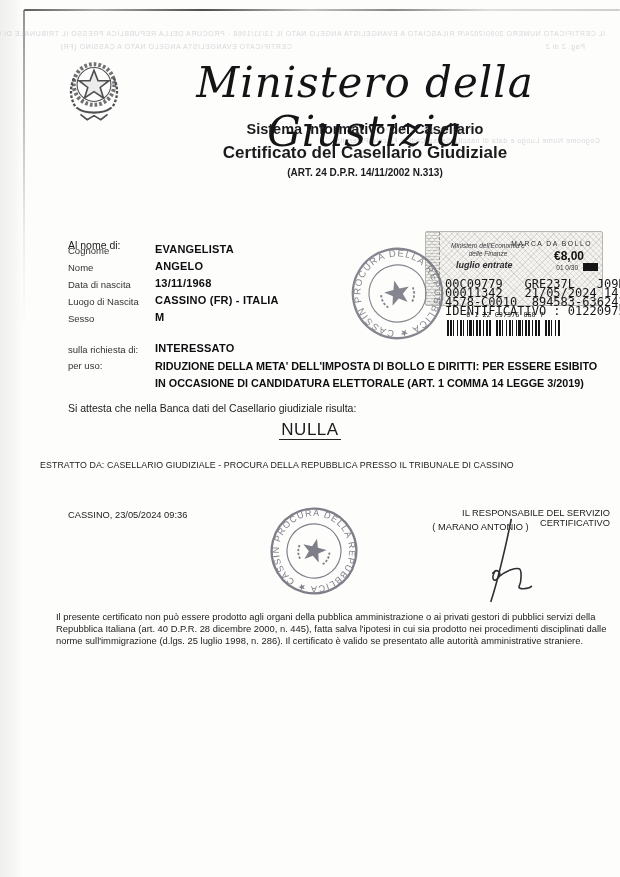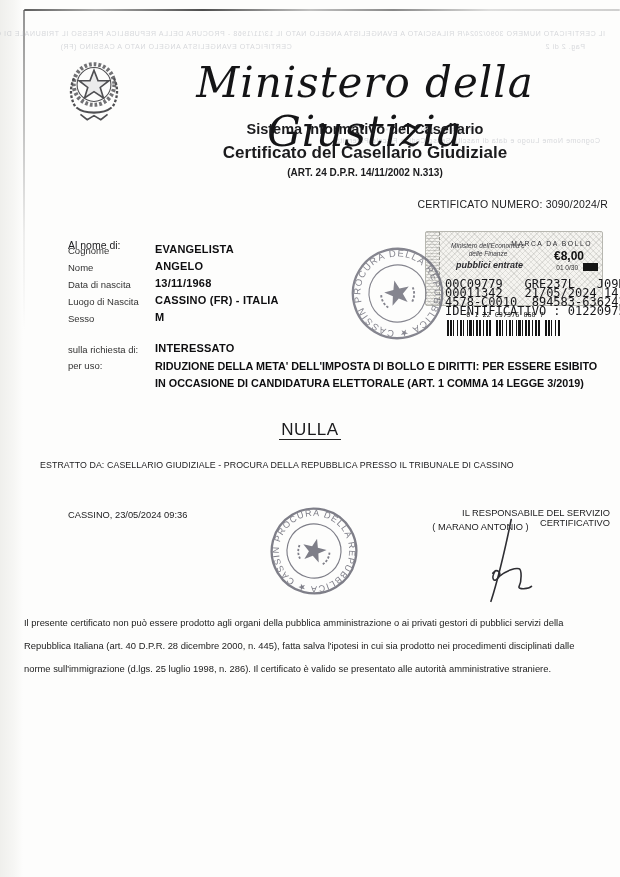--- a/index.html
+++ b/index.html
@@ -34,21 +34,21 @@
   
   .rlabel{left:68px;font-size:9.5px;color:#333;}
   .rval{left:155px;width:455px;font-size:10.8px;font-weight:bold;color:#0e0e10;line-height:16.5px;}
   .attest{left:68px;top:402px;font-size:10.5px;}
   .result{left:0;top:420px;width:620px;text-align:center;font-size:17px;font-weight:500;letter-spacing:.5px;}
   .result span{border-bottom:1.5px solid #222;padding:0 2px;}
   .extract{left:40px;top:460px;font-size:8.8px;letter-spacing:.1px;}
   .placedate{left:68px;top:510px;font-size:9.3px;}
   .signer-title{left:398px;top:508px;width:212px;text-align:right;font-size:9.3px;}
   .signer-name{left:398px;top:522px;width:165px;text-align:center;font-size:9.3px;}
-  .footer{left:24px;top:611px;width:560px;font-size:9.4px;line-height:23px;color:#222;}
+  .footer{left:56px;top:611px;width:560px;font-size:9.4px;line-height:12px;color:#222;}
   
   .marca{left:425px;top:231px;width:178px;height:75px;box-sizing:border-box;
     background-color:#f5f4f0;border:1px solid #b7b7b0;border-radius:2px;
     background-image:
       repeating-linear-gradient(45deg, rgba(140,140,135,.20) 0 1px, transparent 1px 4px),
       repeating-linear-gradient(-45deg, rgba(140,140,135,.20) 0 1px, transparent 1px 4px);}
   .marca-edge{position:absolute;left:0;top:0;width:13px;height:100%;
     border-right:1px dashed #9a9a93;
     background-image:repeating-linear-gradient(0deg, rgba(120,120,115,.3) 0 1px, transparent 1px 3px);}
   .marca-issuer{position:absolute;left:22px;top:10px;width:80px;font-size:6.5px;line-height:7.5px;
@@ -95,21 +95,20 @@
     <path d="M78,80 C86,66 86,50 78,36" fill="none" stroke="currentColor" stroke-width="3.4" stroke-dasharray="4 2.5"></path>
     <path d="M24,82 C36,92 64,92 76,82" fill="none" stroke="currentColor" stroke-width="3"></path>
     <path d="M30,92 L40,100 L50,94 L60,100 L70,92" fill="none" stroke="currentColor" stroke-width="2.4"></path>
   </svg>
 
   <div class="abs script-title">Ministero della Giustizia</div>
   <div class="abs subtitle1">Sistema Informativo del Casellario</div>
   <div class="abs subtitle2">Certificato del Casellario Giudiziale</div>
   <div class="abs subtitle3">(ART. 24 D.P.R. 14/11/2002 N.313)</div>
 
-  <div class="abs cert-number">CERTIFICATO NUMERO: 3090/2024/R</div>
 
   <div class="abs intro">Al nome di:</div>
 
   <div class="abs frow" style="top:245px;">Cognome</div>
   <div class="abs fval" style="top:243px;">EVANGELISTA</div>
 
   <div class="abs frow" style="top:262px;">Nome</div>
   <div class="abs fval" style="top:260px;">ANGELO</div>
 
   <div class="abs frow" style="top:279px;">Data di nascita</div>
@@ -121,21 +120,21 @@
   <div class="abs frow" style="top:313px;">Sesso</div>
   <div class="abs fval" style="top:311px;">M</div>
 
   <div class="abs marca">
     <div class="marca-edge"></div>
     <div class="marca-issuer">Ministero dell'Economia e delle Finanze</div>
     <div class="marca-kind">MARCA DA BOLLO</div>
     <div class="marca-value">€8,00</div>
     <div class="marca-code">01 0/30</div>
     <div class="marca-blackbox"></div>
-    <div class="marca-agenzia">pubblici entrate</div>
+    <div class="marca-agenzia">luglio entrate</div>
     <div class="marca-rows">00C09779   GRE237L   J09K001
 00011342   21/05/2024 14:46:56
 4578-C0010  894583-636243S0
 IDENTIFICATIVO : 01220975760607</div>
   </div>
   <div class="abs barcode-label">0 1 22 C97376 060 7</div>
   <div class="abs barcode"></div>
 
   <svg class="abs round-stamp stampA" viewBox="0 0 100 100">
     <defs>
@@ -148,20 +147,21 @@
     </text>
     <polygon points="50,36 53.3,45.4 63.3,45.6 55.4,51.6 58.2,61.2 50,55.5 41.8,61.2 44.6,51.6 36.7,45.6 46.7,45.4" fill="currentColor"></polygon>
     <path d="M37,62 a17,17 0 0,1 -4,-15 M63,62 a17,17 0 0,0 4,-15" fill="none" stroke="currentColor" stroke-width="2" stroke-dasharray="2.5 1.8"></path>
   </svg>
 
   <div class="abs rlabel" style="top:344px;">sulla richiesta di:</div>
   <div class="abs fval" style="top:342px;">INTERESSATO</div>
   <div class="abs rlabel" style="top:360px;">per uso:</div>
   <div class="abs rval" style="top:358px;">RIDUZIONE DELLA META' DELL'IMPOSTA DI BOLLO E DIRITTI: PER ESSERE ESIBITO IN OCCASIONE DI CANDIDATURA ELETTORALE (ART. 1 COMMA 14 LEGGE 3/2019)</div>
 
+  <div class="abs attest">Si attesta che nella Banca dati del Casellario giudiziale risulta:</div>
   <div class="abs result"><span>NULLA</span></div>
 
   <div class="abs extract">ESTRATTO DA: CASELLARIO GIUDIZIALE - PROCURA DELLA REPUBBLICA PRESSO IL TRIBUNALE DI CASSINO</div>
 
   <div class="abs placedate">CASSINO, 23/05/2024 09:36</div>
   <div class="abs signer-title">IL RESPONSABILE DEL SERVIZIO CERTIFICATIVO</div>
   <div class="abs signer-name">( MARANO ANTONIO )</div>
 
   <svg class="abs round-stamp stampB" viewBox="0 0 100 100">
     <defs>

